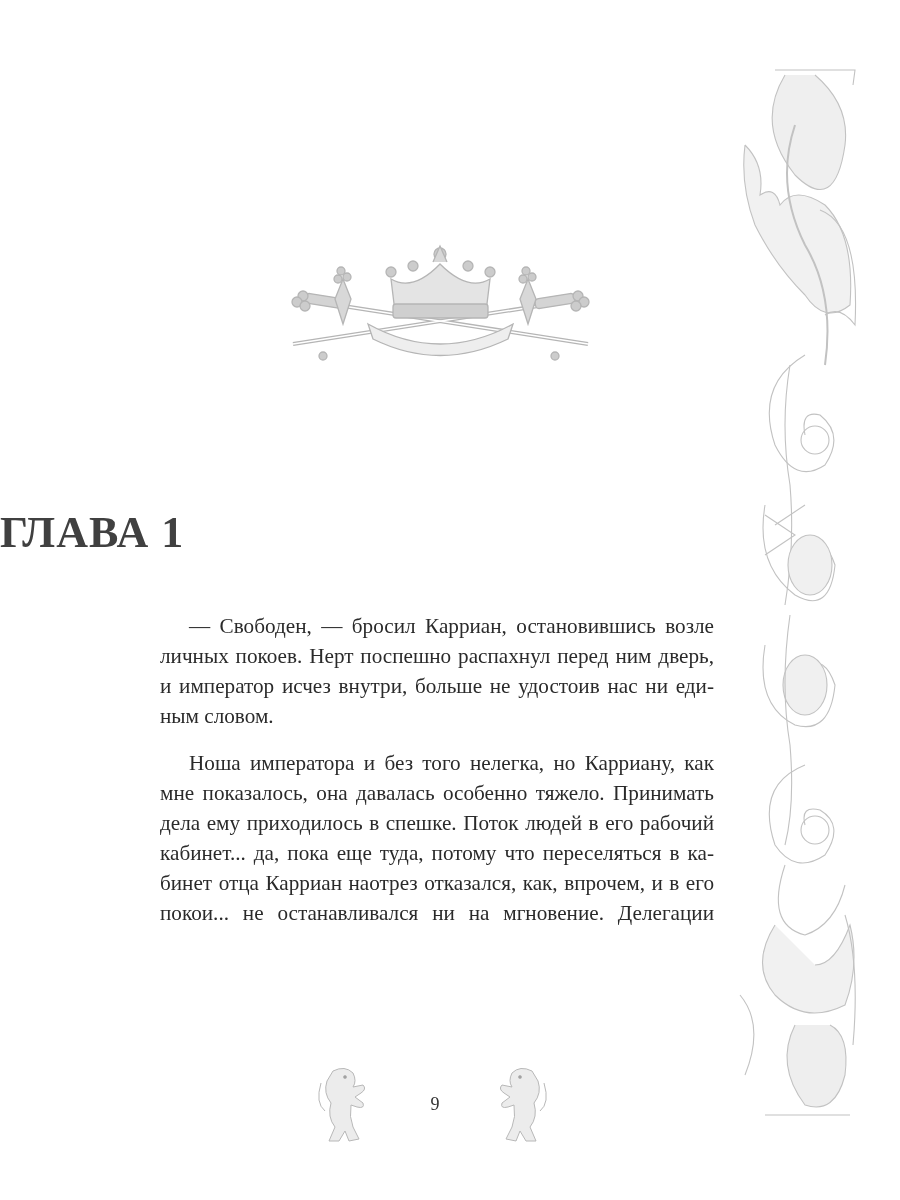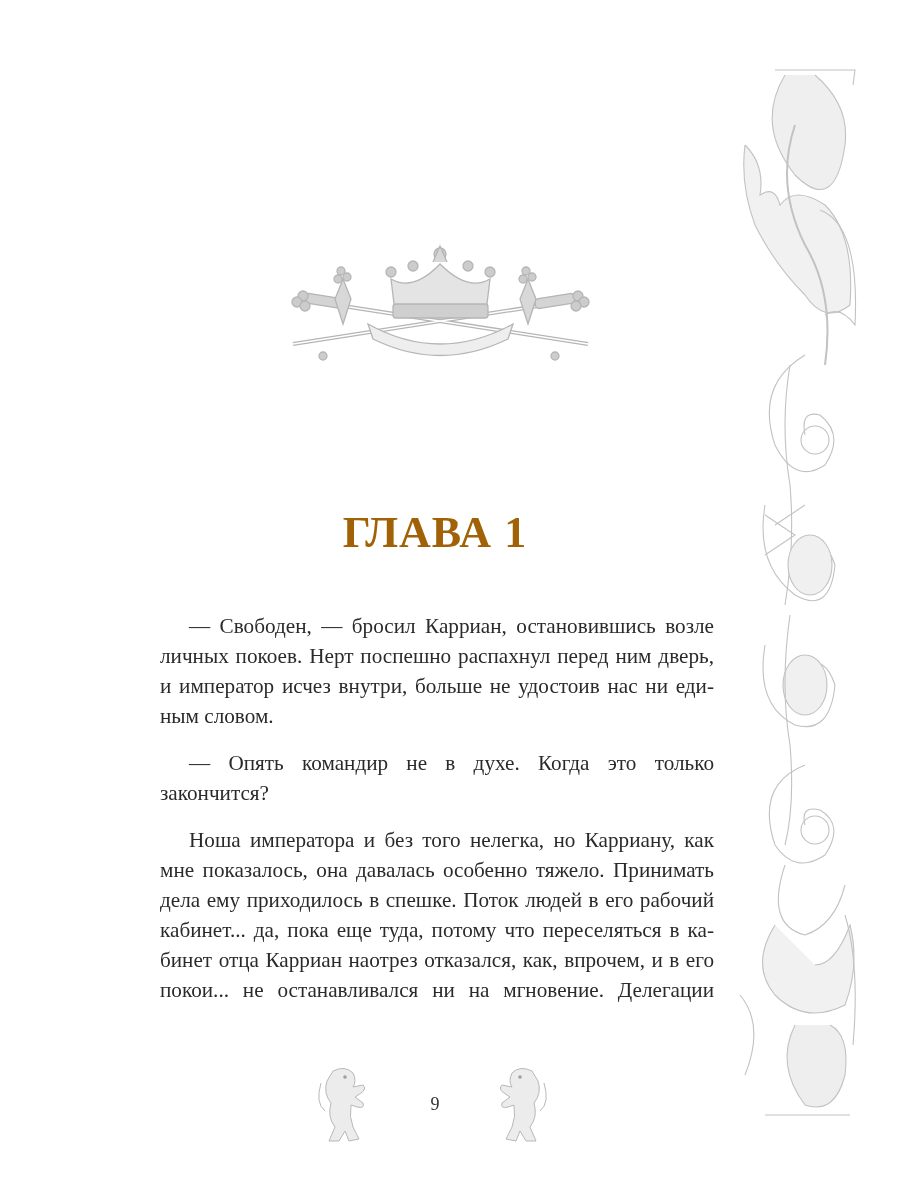--- a/index.html
+++ b/index.html
@@ -12,23 +12,23 @@
   .page { position: absolute; inset: 0; }
 
   
   .crown-ornament { position: absolute; left: 283px; top: 244px; width: 315px; height: 120px; }
 
   
   .border-ornament { position: absolute; left: 735px; top: 65px; width: 130px; height: 1060px; }
 
   .chapter-title {
     position: absolute; left: 0; right: 0; top: 478px;
-    text-align: center; width: 870px;
+    text-align: left; width: 870px;
     font-family: "Liberation Serif", "DejaVu Serif", serif;
-    font-weight: bold; font-size: 44px; letter-spacing: 1px; color: #a16207;
+    font-weight: bold; font-size: 44px; letter-spacing: 1px; color: #404040;
   }
 
   .body-text {
     position: absolute; left: 143px; top: 594px; width: 588px;
     font-size: 21.2px; line-height: 30px; text-align: justify;
     hyphens: manual;
   }
   .body-text p { margin: 17px; text-indent: 29px; text-align-last: left; }
   .body-text p.last-full { text-align-last: justify; }
 
@@ -109,21 +109,20 @@
     <path d="M110 850 Q125 900 118 980"></path>
     <path d="M5 930 Q30 960 10 1010"></path>
     <path d="M60 960 Q40 1000 70 1040 Q100 1050 110 1010 Q115 970 95 960" fill="#eeeeee"></path>
     <path d="M30 1050 L115 1050"></path>
   </svg>
 
   <h1 class="chapter-title">ГЛАВА 1</h1>
 
   <div class="body-text">
     <p>— Свободен, — бросил Карриан, остановившись возле личных покоев. Нерт поспешно распахнул перед ним дверь, и император исчез внутри, больше не удостоив нас ни еди­ным словом.</p>
-    <p>— Опять командир не в духе. Когда это только закончится?</p>
     <p class="last-full">Ноша императора и без того нелегка, но Карриану, как мне показалось, она давалась особенно тяжело. Принимать дела ему приходилось в спешке. Поток людей в его рабочий кабинет... да, пока еще туда, потому что переселяться в ка­бинет отца Карриан наотрез отказался, как, впрочем, и в его покои... не останавливался ни на мгновение. Делегации</p>
   </div>
 
   <svg class="lion lion-left" viewBox="0 0 62 82" fill="#ececec" stroke="#b8b8b8" stroke-width="1">
     <path d="M20 8 Q32 2 40 10 Q44 18 40 24 L50 22 Q54 26 48 30 L42 34 L50 40 Q52 46 44 44 L38 42 Q36 54 40 64 L46 76 L36 78 L32 68 L26 78 L16 78 L22 64 Q14 54 18 40 Q10 30 14 18 Z"></path>
     <path d="M8 20 Q2 40 12 48" fill="none"></path>
     <circle cx="32" cy="14" r="1.5" fill="#999"></circle>
   </svg>
   <div class="page-number">9</div>
   <svg class="lion lion-right" viewBox="0 0 62 82" fill="#ececec" stroke="#b8b8b8" stroke-width="1">

